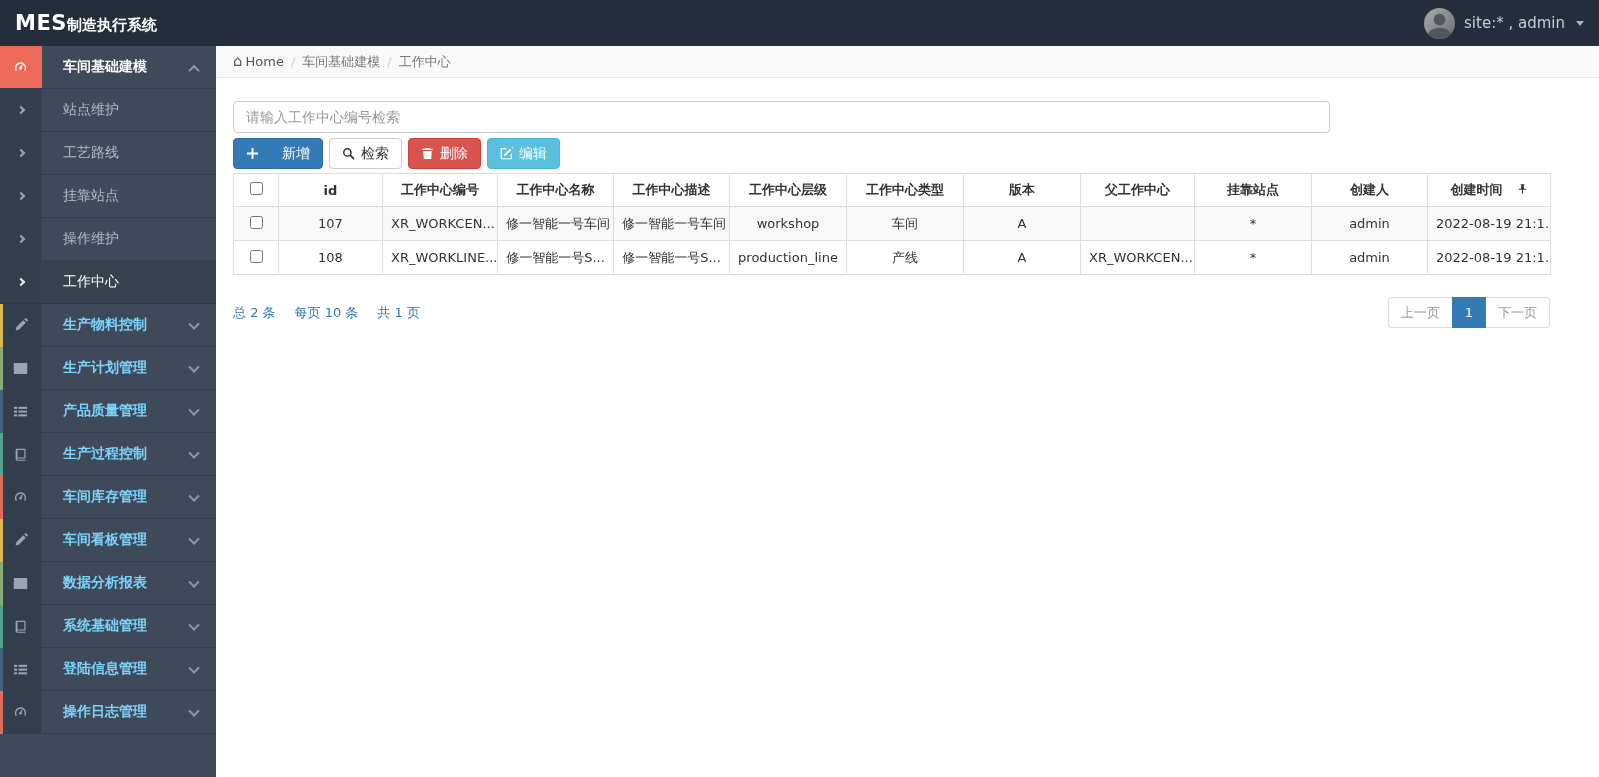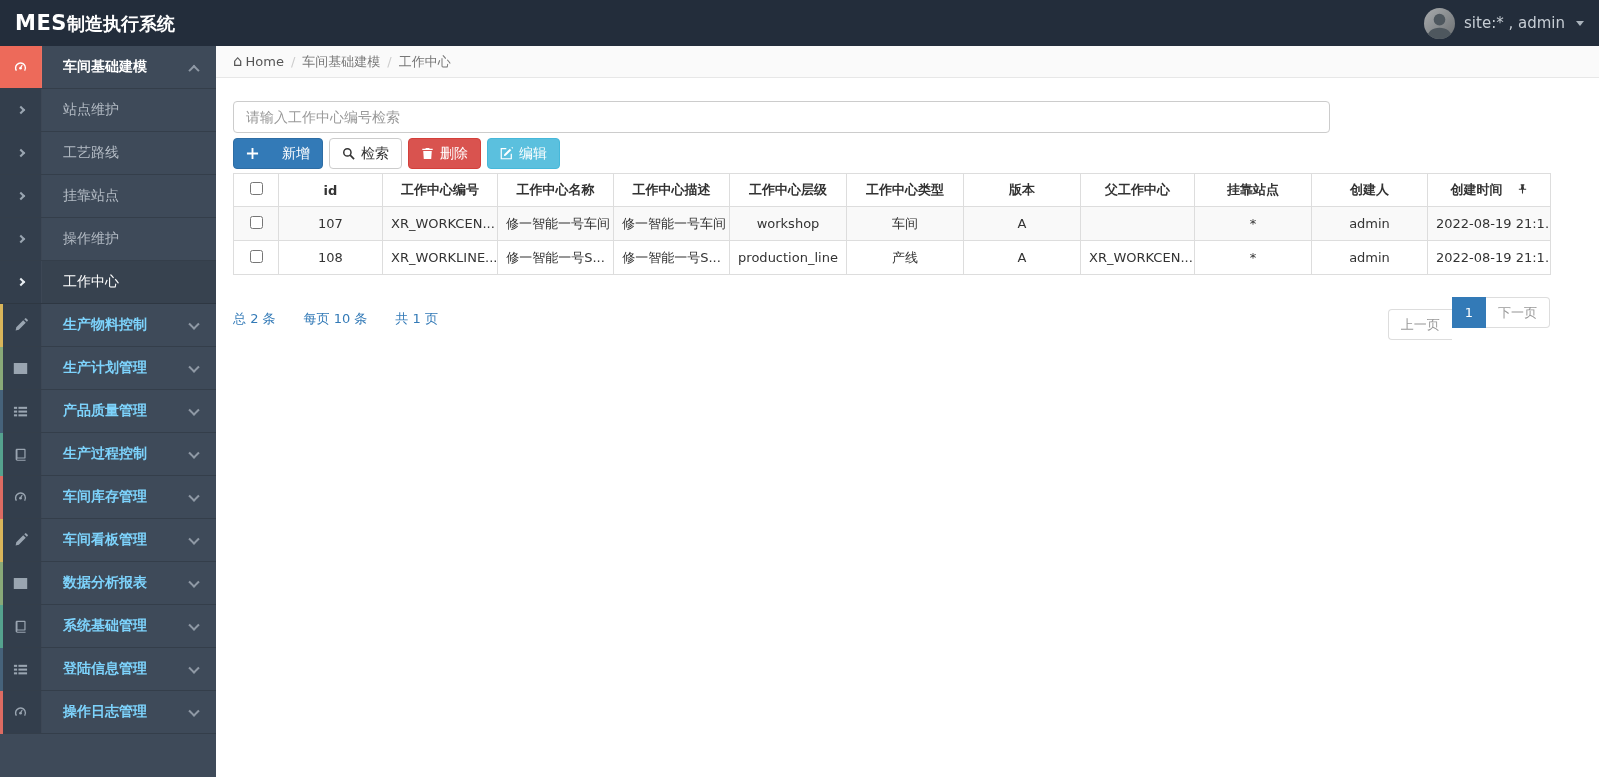--- a/index.html
+++ b/index.html
@@ -4,21 +4,21 @@
 <style>
   * { box-sizing: border-box; margin: 0; padding: 0; }
   html,body { width:1599px; height:777px; overflow:hidden; background:#fff;
     font-family:"DejaVu Sans","Liberation Sans",sans-serif; }
 
   
   .navbar { height:46px; background:#232d3b; display:flex; align-items:center;
     justify-content:space-between; padding:0 15px; position:relative; z-index:5; }
   .brand { display:flex; align-items:baseline; color:#fff; }
   .brand-mes { font-size:21px; font-weight:700; letter-spacing:.5px; }
-  .brand-rest { font-size:18px; font-weight:700;text-align:center; }
+  .brand-rest { font-size:15px; font-weight:700;text-align:center; }
   .userbox { display:flex; align-items:center; gap:9px; color:#c6cdd4; font-size:15px; }
   .avatar { width:31px; height:31px; border-radius:50%; overflow:hidden;
     background:linear-gradient(135deg,#a8abad,#6b6f72); display:flex; align-items:flex-end; justify-content:center; }
   .caret-down { width:0; height:0; border-left:4px solid transparent; border-right:4px solid transparent;
     border-top:5px solid #aab3bc; margin-left:2px; }
 
   
   .sidebar { position:absolute; top:46px; left:0; bottom:0; width:216px; background:#3e4a59; }
   .mi { position:relative; height:43px; display:flex; align-items:center;
     border-bottom:1px solid rgba(0,0,0,.16); cursor:pointer; }
@@ -73,25 +73,25 @@
   .grid th, .grid td { border:1px solid #ddd; height:33px; padding:0 8px;
     text-align:center; white-space:nowrap; overflow:hidden; }
   .grid td { height:34px; }
   .grid th { font-weight:700; }
   .grid tbody tr:nth-child(odd) { background:#f9f9f9; }
   .grid .tl { text-align:left; }
   .pin-svg { width:11px; height:12px; fill:#333; margin-left:14px; vertical-align:-1px; cursor:pointer; }
   .cb { width:13px; height:13px; cursor:pointer; }
 
   .pagerow { width:1317px; display:flex; justify-content:space-between; align-items:center; margin-top:22px; }
-  .summary { color:#337ab7; font-size:13px; display:flex; gap:28px; }
+  .summary { color:#337ab7; font-size:13px; display:flex; gap:19px; }
   .pager { display:flex; }
   .pg { min-width:44px; height:31px; background:#fff; border:1px solid #ddd; color:#999;
     font-size:13px; display:flex; align-items:center; justify-content:center; padding:0 12px; cursor:pointer; }
-  .pg.prev { border-radius:4px 0 0 4px; border-right:none;margin-top:12px; }
+  .pg.prev { border-radius:4px 0 0 4px; border-right:none; }
   .pg.cur  { background:#337ab7; border-color:#337ab7; color:#fff; min-width:33px; padding:0 12px; }
   .pg.next { border-radius:0 4px 4px 0; border-left:none; }
 </style>
 </head>
 <body>
 
 <div class="navbar">
   <div class="brand">
     <span class="brand-mes">MES</span>
       <span class="brand-rest">制造执行系统</span>

